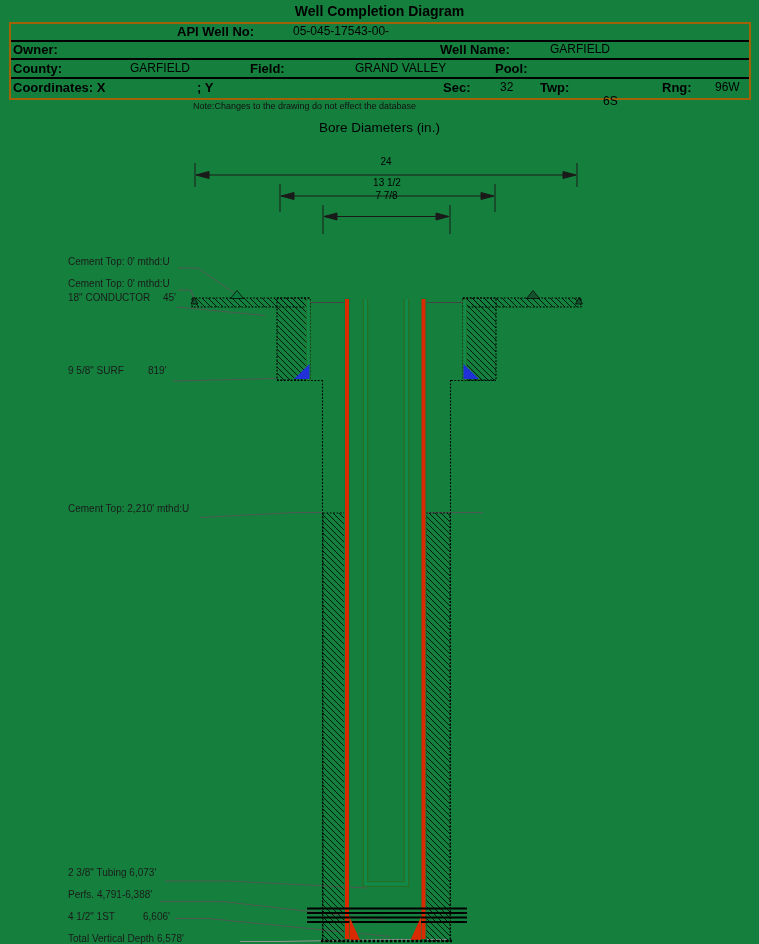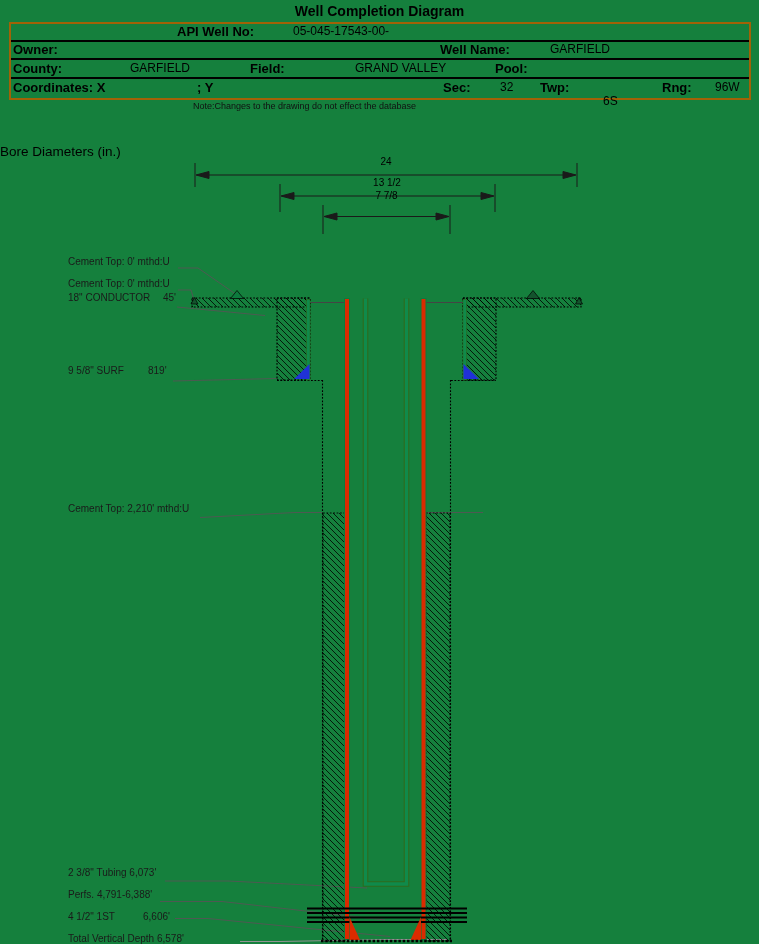--- a/index.html
+++ b/index.html
@@ -5,21 +5,21 @@
   html,body{margin:0;padding:0;background:#fff;}
   #page{position:relative;width:759px;height:944px;background:#15803d;
         font-family:"Liberation Sans",sans-serif;color:#000;overflow:hidden;}
   .abs{position:absolute;}
   #doc-title{left:0;top:3px;width:759px;text-align:center;font-size:14px;font-weight:bold;}
   #hdr-table{left:9px;top:22px;width:738px;height:74px;border:2px solid #a16207;}
   .tline{position:absolute;left:0;width:100%;height:2px;background:#000;}
   .cell{position:absolute;font-size:12px;line-height:15px;white-space:nowrap;}
   .cell.b{font-weight:bold;font-size:13px;}
   #note{left:0;top:101px;width:609px;text-align:center;font-size:9px;color:#111;}
-  #bore-title{left:0;top:144px;width:759px;font-size:13.5px;}
+  #bore-title{left:0;top:120px;width:759px;text-align:center;font-size:13.5px;}
   .dim-label{position:absolute;font-size:10px;transform:translateX(-50%);white-space:nowrap;}
   .ann{position:absolute;font-size:10px;line-height:12px;color:#1a1a1a;white-space:nowrap;}
   svg{position:absolute;left:0;top:0;}
 </style>
 </head>
 <body>
 
 <div id="page">
 
   <svg width="759" height="944" viewBox="0 0 759 944">

